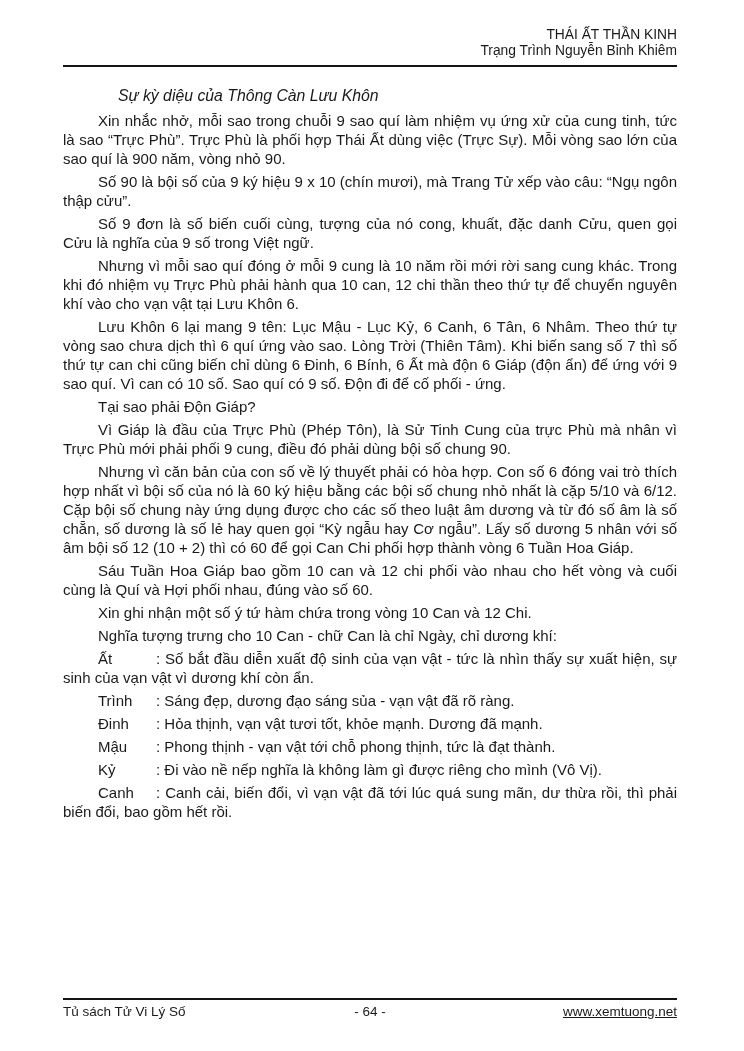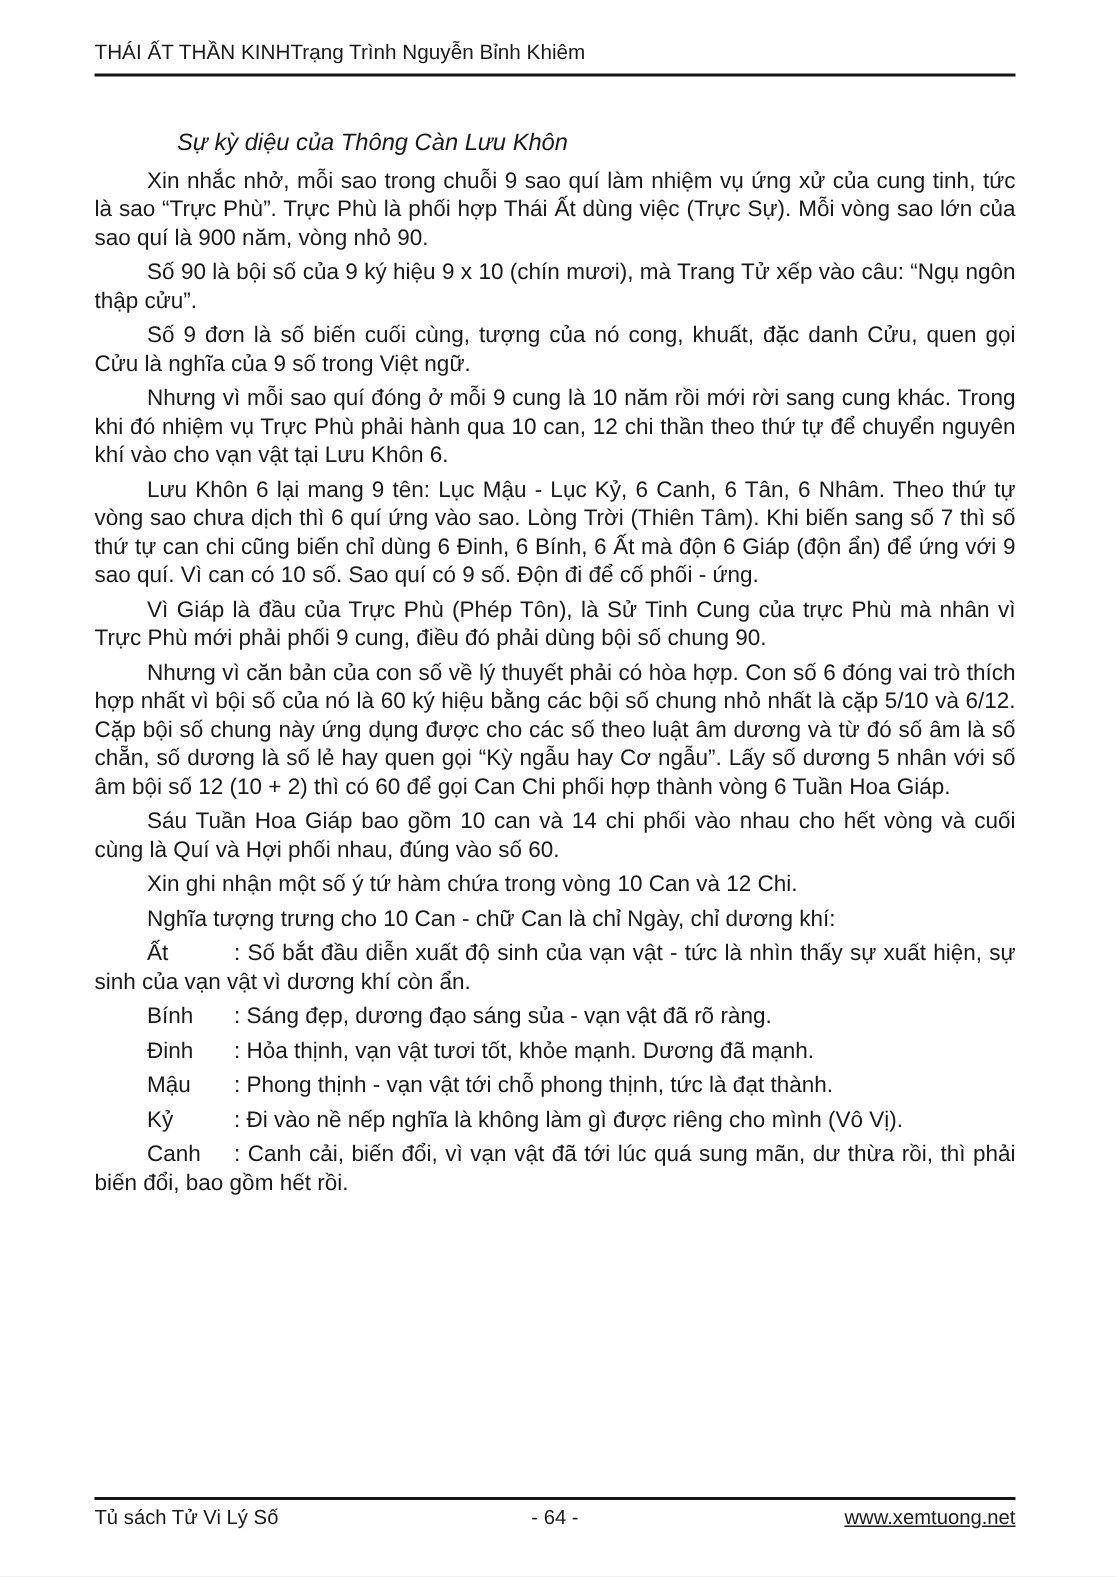--- a/index.html
+++ b/index.html
@@ -7,24 +7,25 @@
     position:relative;
     width:744px;height:1051px;
     background:#ffffff;
     font-family:"Liberation Sans","DejaVu Sans",sans-serif;
     color:#1a1a1a;
     overflow:hidden;
     margin:0 auto;
   }
   .header{
     position:absolute;top:27px;left:63px;right:67px;
-    display:flex;justify-content:flex-start;align-items:flex-end;
+    display:flex;justify-content:space-between;align-items:flex-end;
     font-size:13.8px;line-height:16px;
     border-bottom:2px solid #141414;
     padding-bottom:6px;
+    flex-direction:column;
   }
   .content{
     position:absolute;top:86px;left:63px;right:67px;
     font-size:15px;line-height:19px;
     text-align:justify;
   }
   .content p{margin:0 0 4px 0;text-indent:35px;}
   .section-title{
     font-weight:normal;font-style:italic;
     font-size:15.8px;
@@ -59,28 +60,29 @@
   </div>
 
   <div class="content">
     <p class="section-title">Sự kỳ diệu của Thông Càn Lưu Khôn</p>
 
     <p>Xin nhắc nhở, mỗi sao trong chuỗi 9 sao quí làm nhiệm vụ ứng xử của cung tinh, tức là sao “Trực Phù”. Trực Phù là phối hợp Thái Ất dùng việc (Trực Sự). Mỗi vòng sao lớn của sao quí là 900 năm, vòng nhỏ 90.</p>
     <p>Số 90 là bội số của 9 ký hiệu 9 x 10 (chín mươi), mà Trang Tử xếp vào câu: “Ngụ ngôn thập cửu”.</p>
     <p>Số 9 đơn là số biến cuối cùng, tượng của nó cong, khuất, đặc danh Cửu, quen gọi Cửu là nghĩa của 9 số trong Việt ngữ.</p>
     <p>Nhưng vì mỗi sao quí đóng ở mỗi 9 cung là 10 năm rồi mới rời sang cung khác. Trong khi đó nhiệm vụ Trực Phù phải hành qua 10 can, 12 chi thần theo thứ tự để chuyển nguyên khí vào cho vạn vật tại Lưu Khôn 6.</p>
     <p>Lưu Khôn 6 lại mang 9 tên: Lục Mậu - Lục Kỷ, 6 Canh, 6 Tân, 6 Nhâm. Theo thứ tự vòng sao chưa dịch thì 6 quí ứng vào sao. Lòng Trời (Thiên Tâm). Khi biến sang số 7 thì số thứ tự can chi cũng biến chỉ dùng 6 Đinh, 6 Bính, 6 Ất mà độn 6 Giáp (độn ẩn) để ứng với 9 sao quí. Vì can có 10 số. Sao quí có 9 số. Độn đi để cố phối - ứng.</p>
+    <p>Tại sao phải Độn Giáp?</p>
     <p>Vì Giáp là đầu của Trực Phù (Phép Tôn), là Sử Tinh Cung của trực Phù mà nhân vì Trực Phù mới phải phối 9 cung, điều đó phải dùng bội số chung 90.</p>
     <p>Nhưng vì căn bản của con số về lý thuyết phải có hòa hợp. Con số 6 đóng vai trò thích hợp nhất vì bội số của nó là 60 ký hiệu bằng các bội số chung nhỏ nhất là cặp 5/10 và 6/12. Cặp bội số chung này ứng dụng được cho các số theo luật âm dương và từ đó số âm là số chẵn, số dương là số lẻ hay quen gọi “Kỳ ngẫu hay Cơ ngẫu”. Lấy số dương 5 nhân với số âm bội số 12 (10 + 2) thì có 60 để gọi Can Chi phối hợp thành vòng 6 Tuần Hoa Giáp.</p>
-    <p>Sáu Tuần Hoa Giáp bao gồm 10 can và 14 chi phối vào nhau cho hết vòng và cuối cùng là Quí và Hợi phối nhau, đúng vào số 60.</p>
+    <p>Sáu Tuần Hoa Giáp bao gồm 10 can và 12 chi phối vào nhau cho hết vòng và cuối cùng là Quí và Hợi phối nhau, đúng vào số 60.</p>
     <p>Xin ghi nhận một số ý tứ hàm chứa trong vòng 10 Can và 12 Chi.</p>
     <p>Nghĩa tượng trưng cho 10 Can - chữ Can là chỉ Ngày, chỉ dương khí:</p>
 
     <p class="def"><span class="term">Ất</span><span>: Số bắt đầu diễn xuất độ sinh của vạn vật - tức là nhìn thấy sự xuất hiện, sự sinh của vạn vật vì dương khí còn ẩn.</span></p>
-    <p class="def"><span class="term">Bính</span><span>: Sáng đẹp, dương đạo sáng sủa - vạn vật đã rõ ràng.</span></p>
+    <p class="def"><span class="term">Trình</span><span>: Sáng đẹp, dương đạo sáng sủa - vạn vật đã rõ ràng.</span></p>
     <p class="def"><span class="term">Đinh</span><span>: Hỏa thịnh, vạn vật tươi tốt, khỏe mạnh. Dương đã mạnh.</span></p>
     <p class="def"><span class="term">Mậu</span><span>: Phong thịnh - vạn vật tới chỗ phong thịnh, tức là đạt thành.</span></p>
     <p class="def"><span class="term">Kỷ</span><span>: Đi vào nề nếp nghĩa là không làm gì được riêng cho mình (Vô Vị).</span></p>
     <p class="def"><span class="term">Canh</span><span>: Canh cải, biến đổi, vì vạn vật đã tới lúc quá sung mãn, dư thừa rồi, thì phải biến đổi, bao gồm hết rồi.</span></p>
   </div>
 
   <div class="footer">
     <span class="center">- 64 -</span>
     <span class="left">Tủ sách Tử Vi Lý Số</span>
     <span class="right link">www.xemtuong.net</span>

